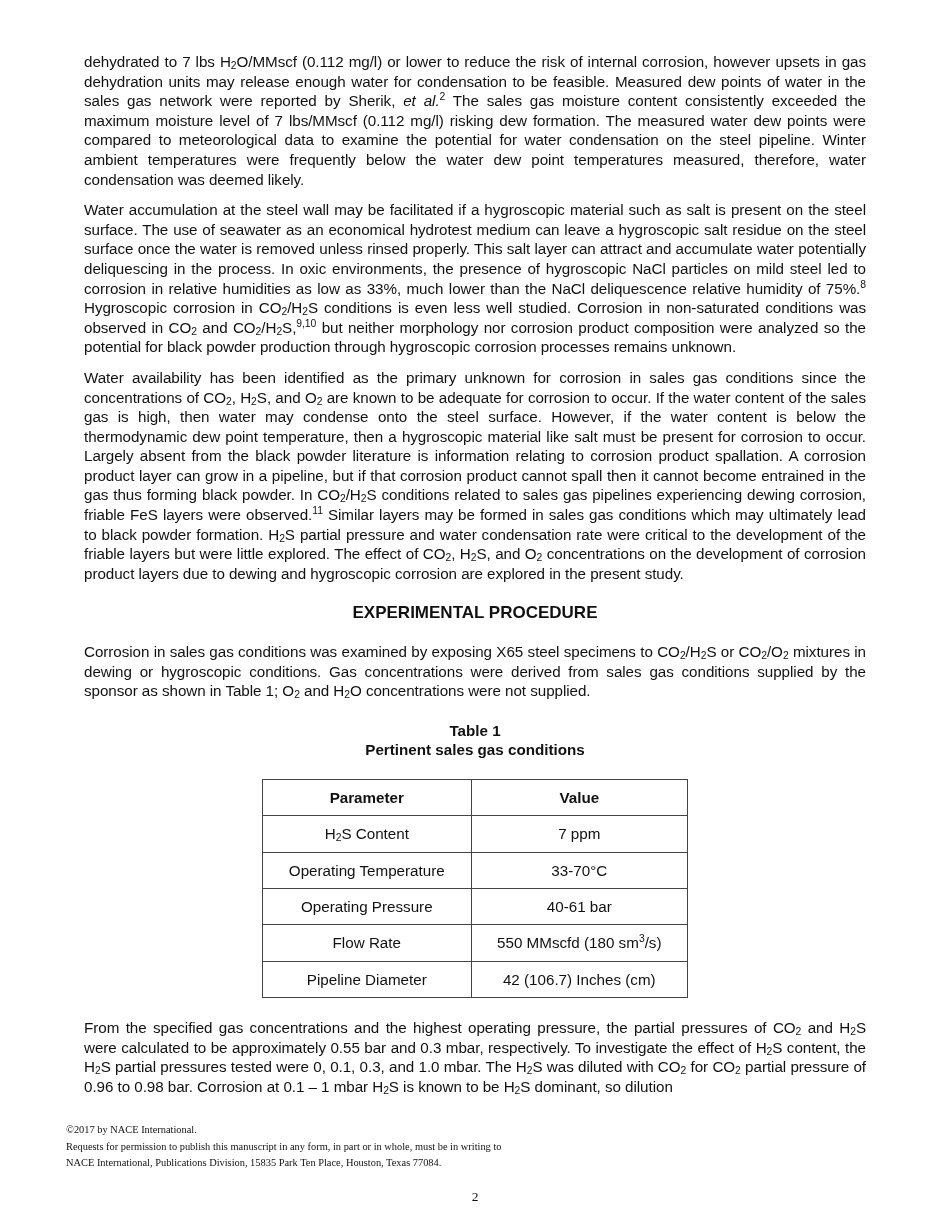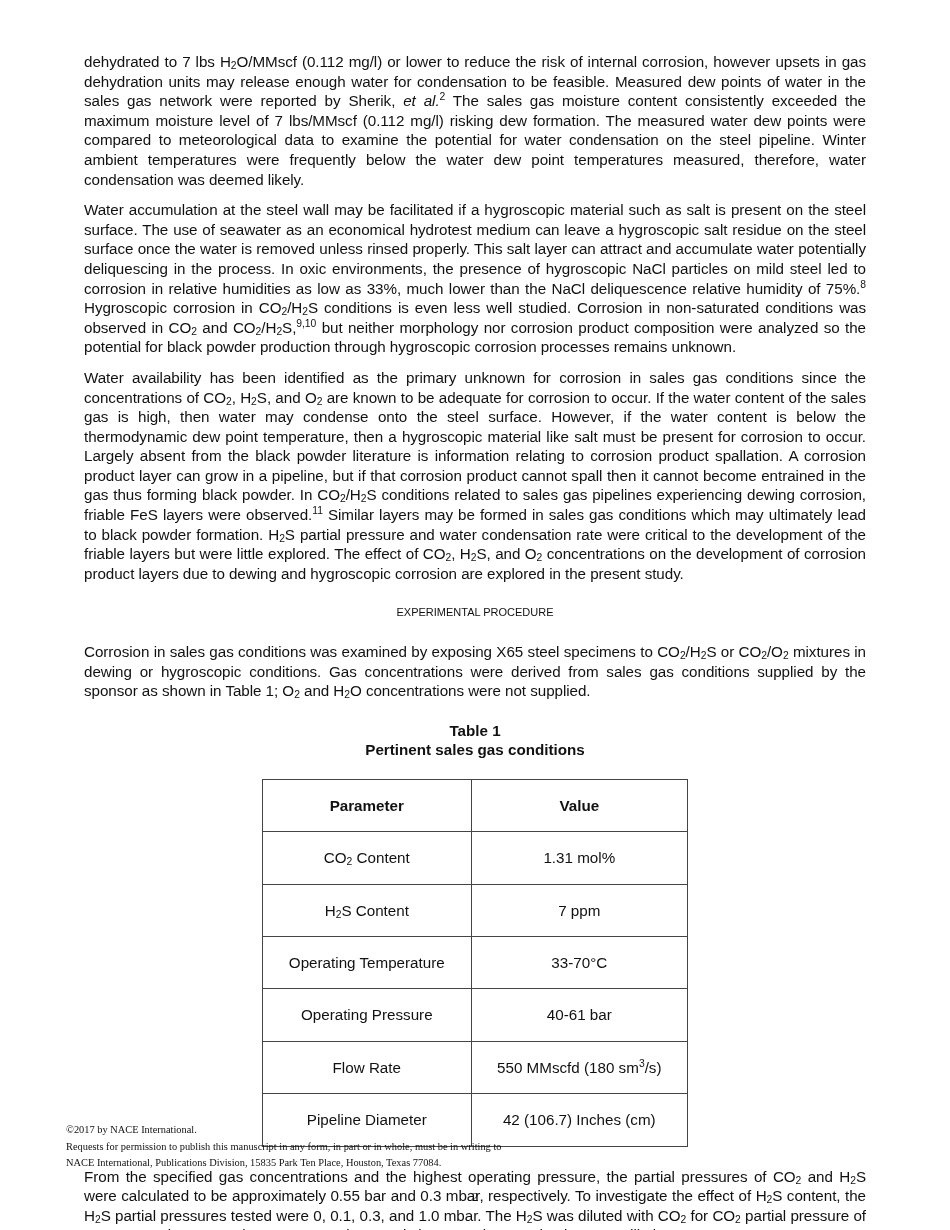--- a/index.html
+++ b/index.html
@@ -9,33 +9,33 @@
   }
   .page { position: absolute; left: 84px; top: 52px; width: 782px; }
   p.body {
     margin: 0; font-size: 15.2px; line-height: 19.6px; text-align: justify;
     letter-spacing: -0.05px;
   }
   p.body + p.body { margin-top: 11px; }
   sub { font-size: 0.68em; vertical-align: -0.18em; line-height: 0; }
   sup { font-size: 0.68em; vertical-align: 0.55em; line-height: 0; }
   .heading {
-    text-align: center; font-weight: normal; font-size: 11px; line-height: 19.6px;
+    text-align: center; font-weight: bold; font-size: 17px; line-height: 19.6px;
     margin: 19.6px 0 19.6px 0;
   }
   .table-caption {
     text-align: center; font-weight: bold; font-size: 15.2px; line-height: 19.6px;
     margin-top: 19.6px;
   }
   table.data {
     border-collapse: collapse; margin: 19px auto 0 auto; width: 426px;
     font-size: 15.2px;
   }
   table.data th, table.data td {
-    border: 1px solid #444; text-align: center; padding: 16px;
+    border: 1px solid #444; text-align: center; padding: 8px;
     height: 19.4px; line-height: 19.4px;
   }
   table.data th { font-weight: bold; }
   table.data col.c1 { width: 209px; }
   table.data col.c2 { width: 217px; }
   .after-table { margin-top: 20px !important; }
   .footer {
     position: absolute; left: 66px; top: 1122px; width: 820px;
     font-family: "Liberation Serif", serif; font-size: 10.4px; line-height: 16.5px; color: #111;
   }
@@ -70,24 +70,20 @@
         <col class="c2">
       </colgroup>
     <thead>
       <tr>
         <th>Parameter</th>
         <th>Value</th>
       </tr>
     </thead>
     <tbody>
       <tr>
-        <td><span>CO</span><sub>2</sub><span> Content</span></td>
-        <td><span>1.31 mol%</span></td>
-      </tr>
-      <tr>
         <td><span>H</span><sub>2</sub><span>S Content</span></td>
         <td><span>7 ppm</span></td>
       </tr>
       <tr>
         <td>Operating Temperature</td>
         <td>33-70°C</td>
       </tr>
       <tr>
         <td>Operating Pressure</td>
         <td>40-61 bar</td>

